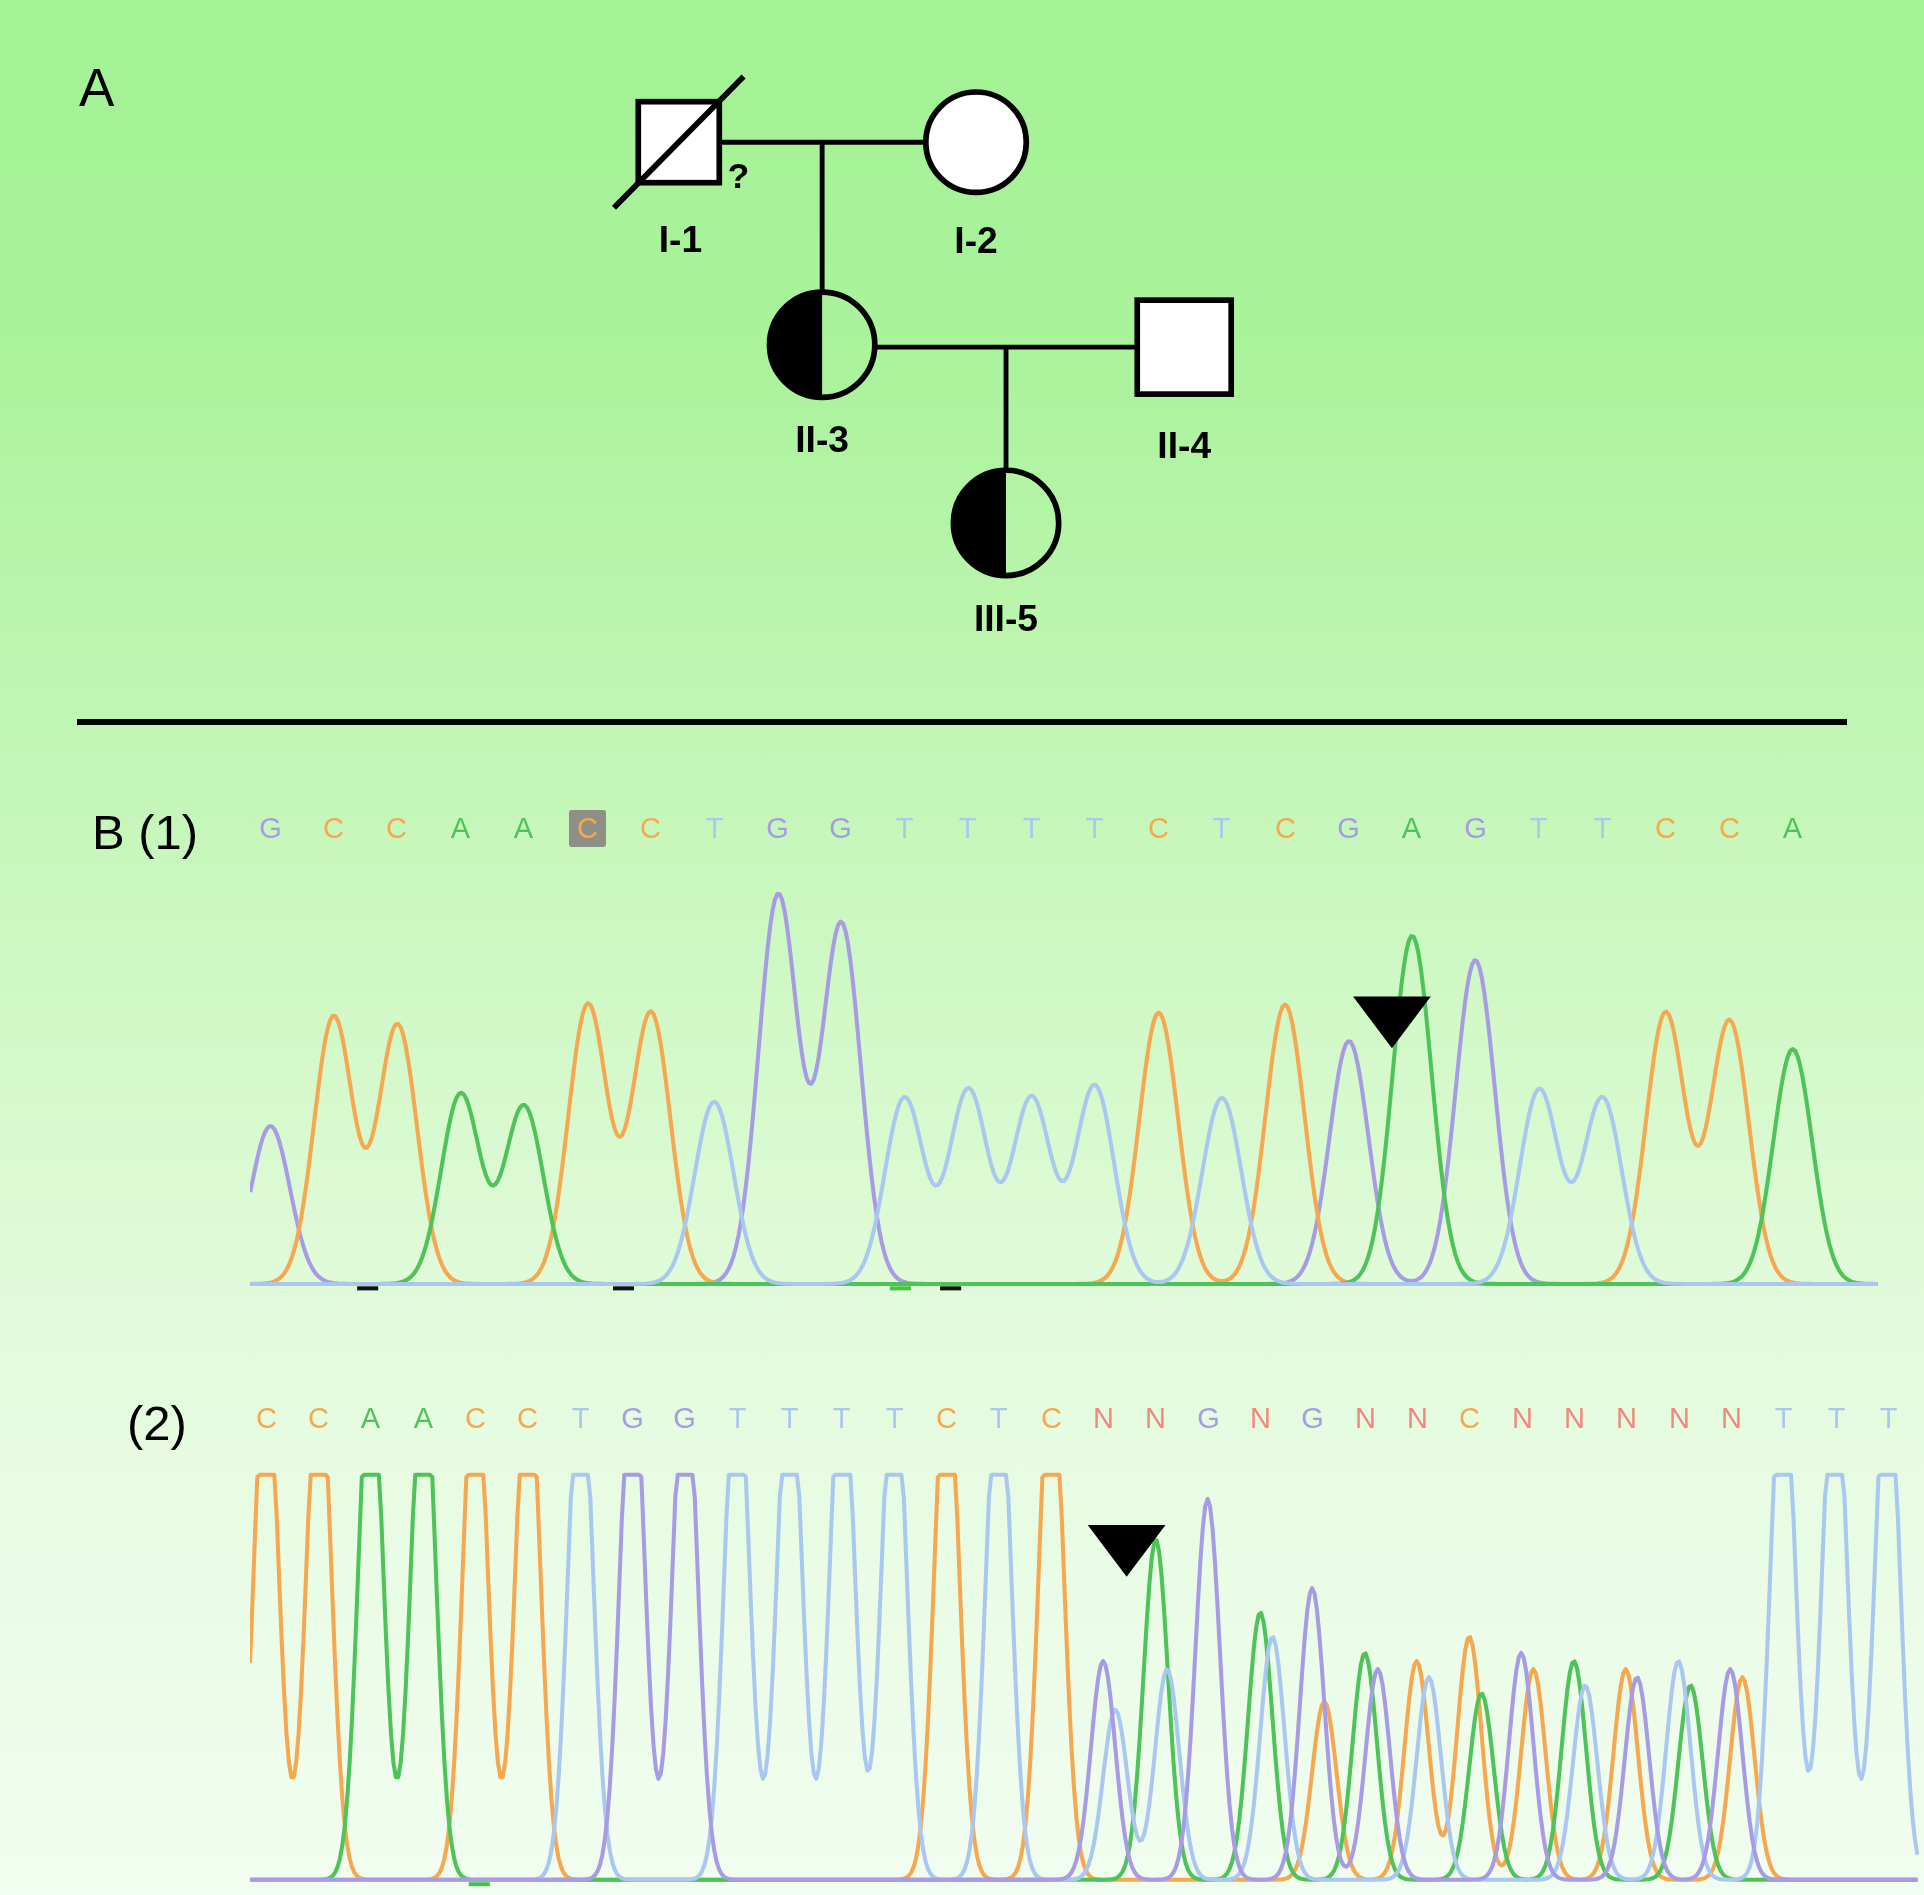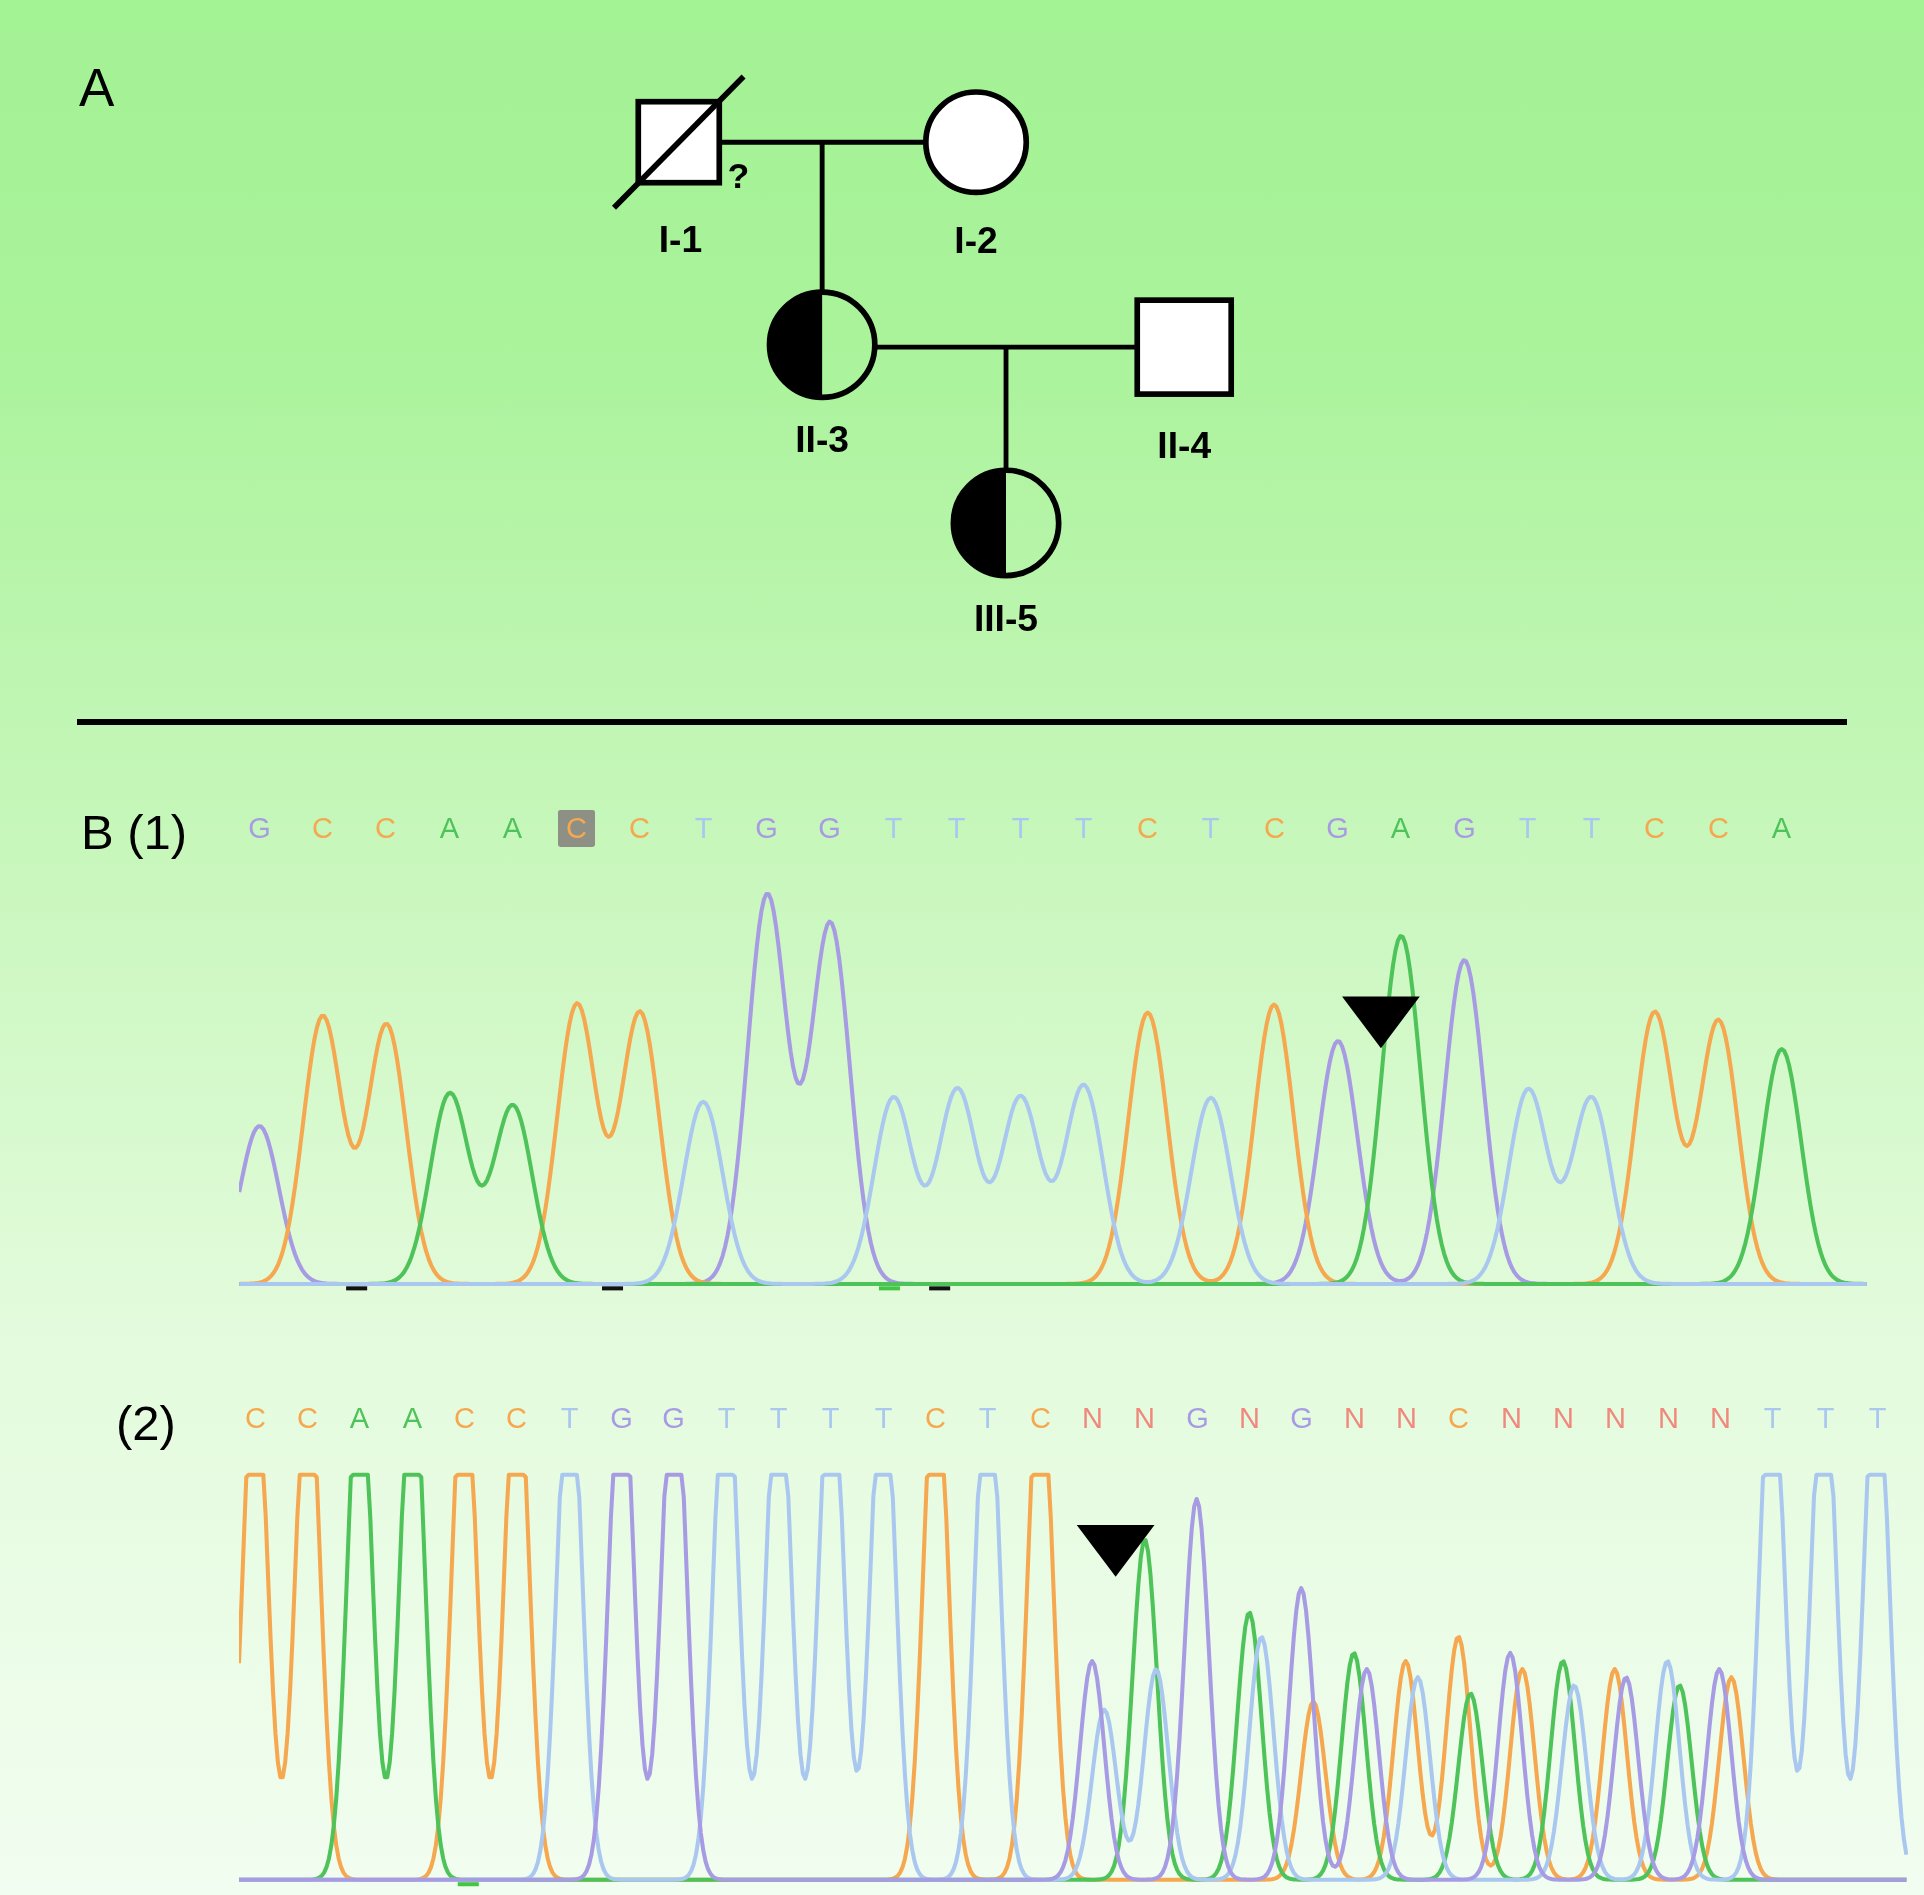--- a/index.html
+++ b/index.html
@@ -8,21 +8,21 @@
     position:relative;
     overflow:hidden;
     font-family:"Liberation Sans", sans-serif;
     background:linear-gradient(180deg,#a3f294 0%,#aaf39b 18%,#c8f7bc 45%,#e3fbdc 70%,#f1fdf0 100%);
   }
   .panel-label { position:absolute; font-size:53px; font-weight:500; color:#000; }
   #label-a { left:79px; top:57px; }
   .divider { position:absolute; left:77px; top:719px; width:1770px; height:5.7px; background:#000; }
   .ped-svg { position:absolute; left:567px; top:49px; }
   .ped-svg text { font-family:"Liberation Sans",sans-serif; font-weight:bold; fill:#000; }
-  .chrom-row { position:absolute; left:4px; width:1749px; }
+  .chrom-row { position:absolute; left:15px; width:1749px; }
   #row1 { top:794px; height:551px; }
   #row2 { top:1377px; height:519px; }
   .row-label { position:absolute; font-size:49px; font-weight:500; color:#000; }
   #row1 .row-label { left:77px; top:9.7px; }
   #row2 .row-label { left:112px; top:18px; }
   .seq-letters { position:absolute; left:0; top:0; width:100%; height:100%; }
   .seq-letters .base {
     position:absolute; width:37px; height:37px; line-height:37px;
     text-align:center; font-size:29px; font-weight:500;
   }

